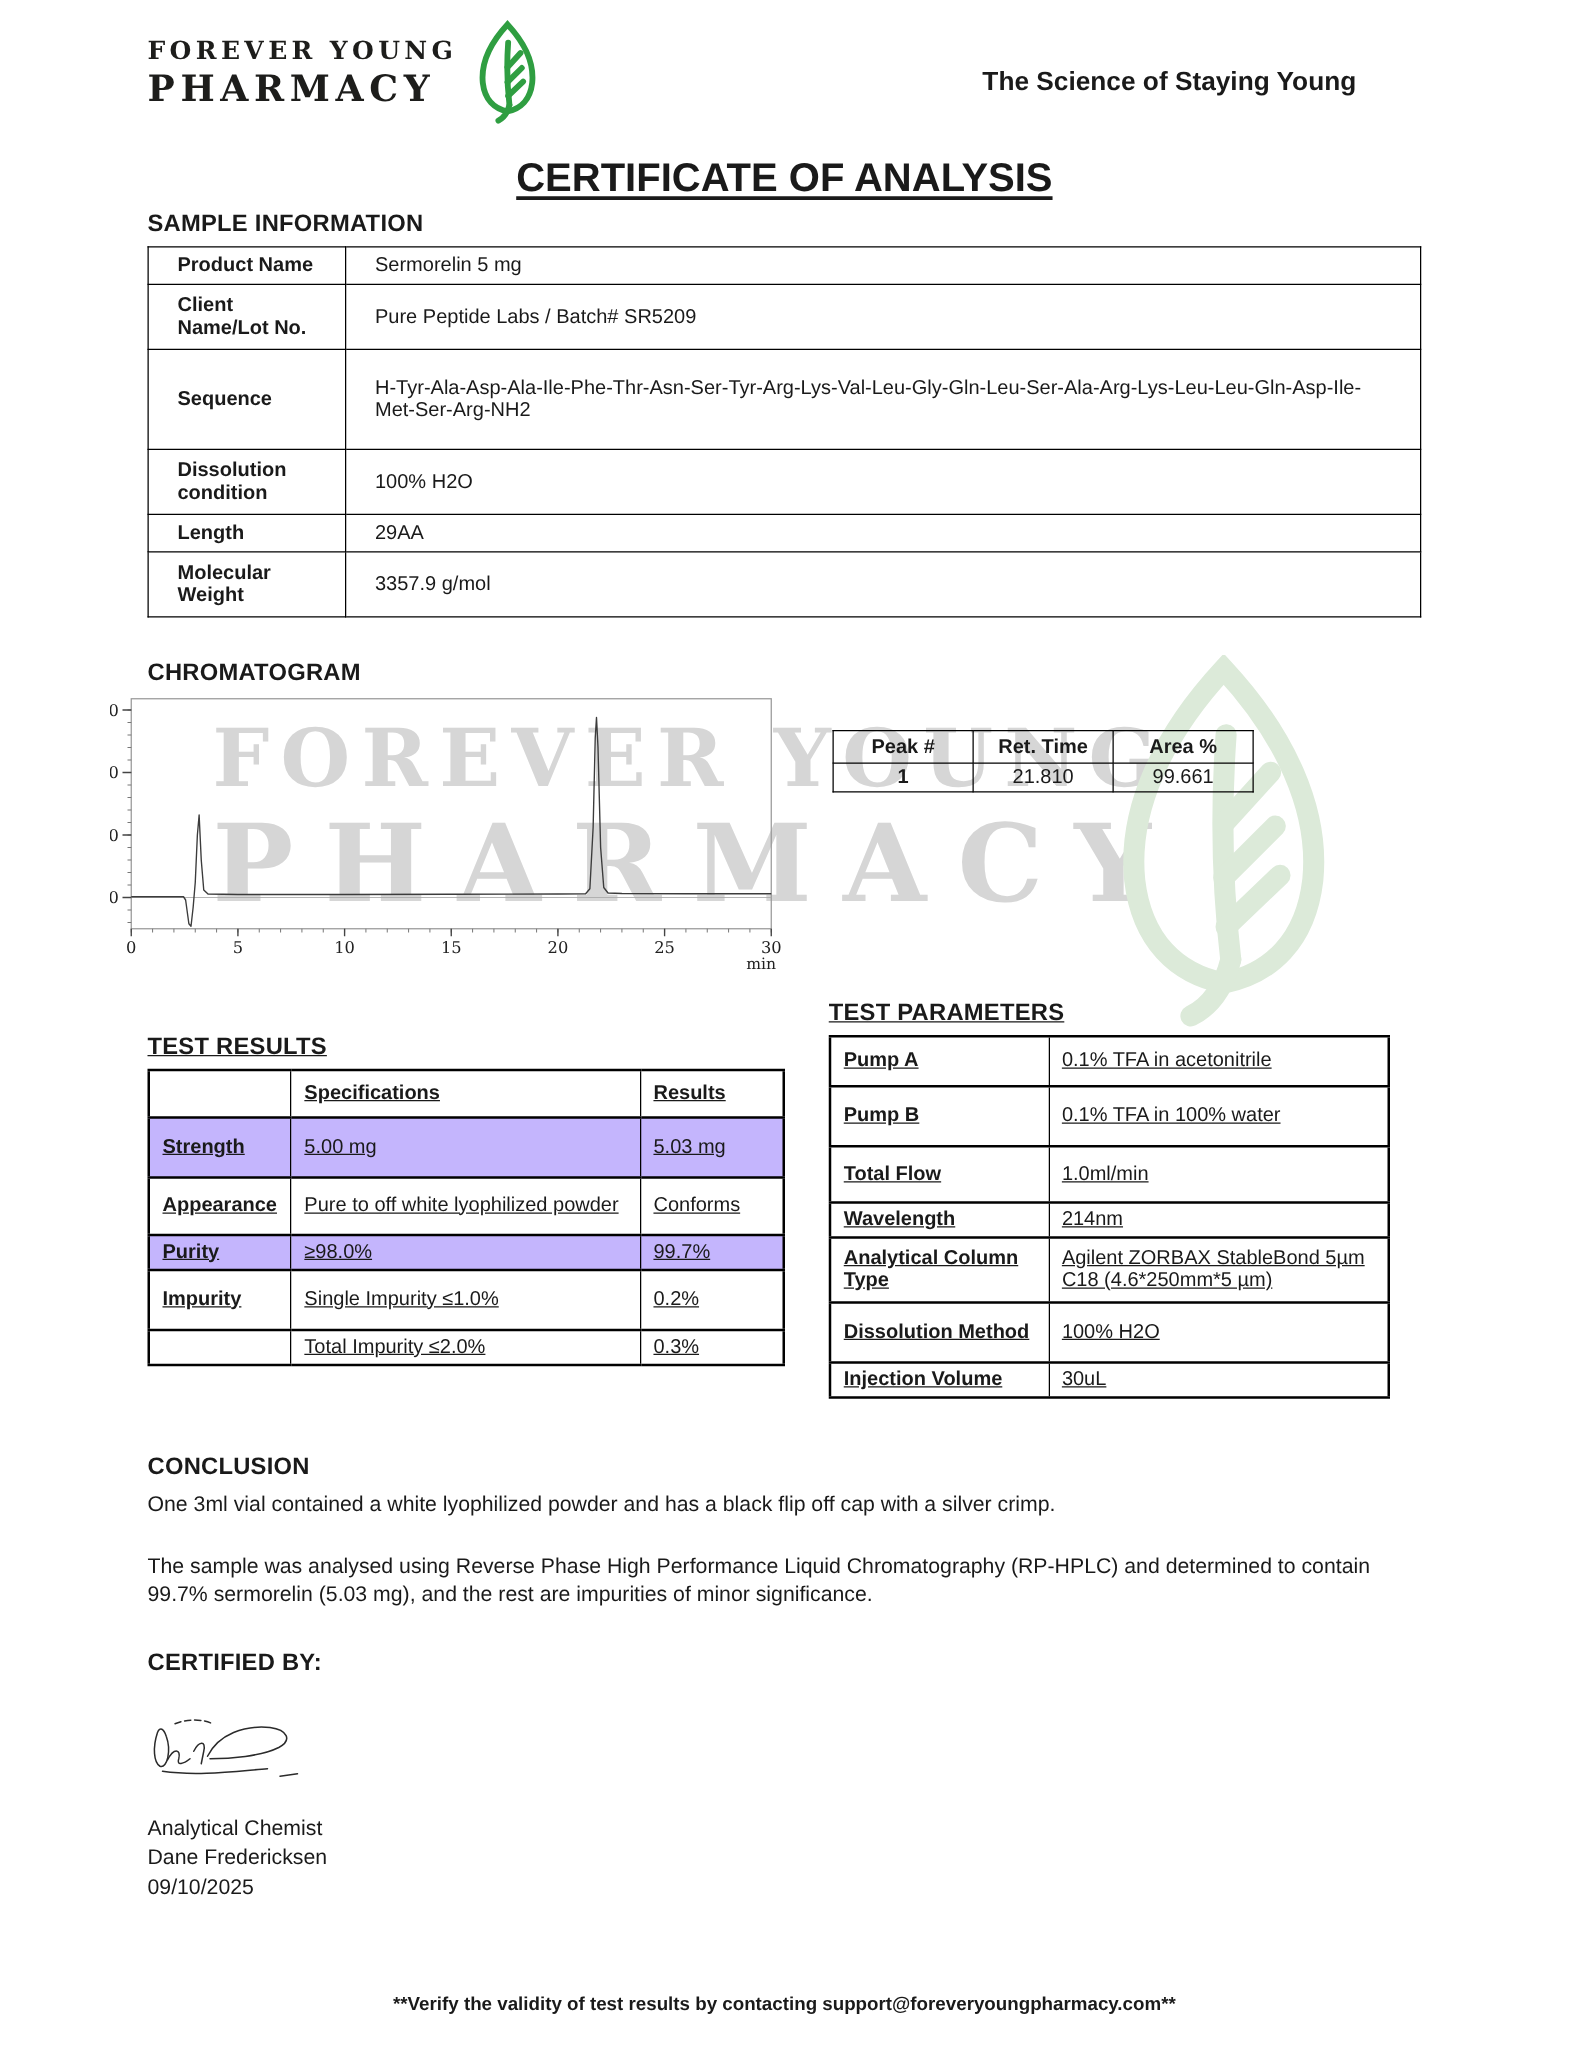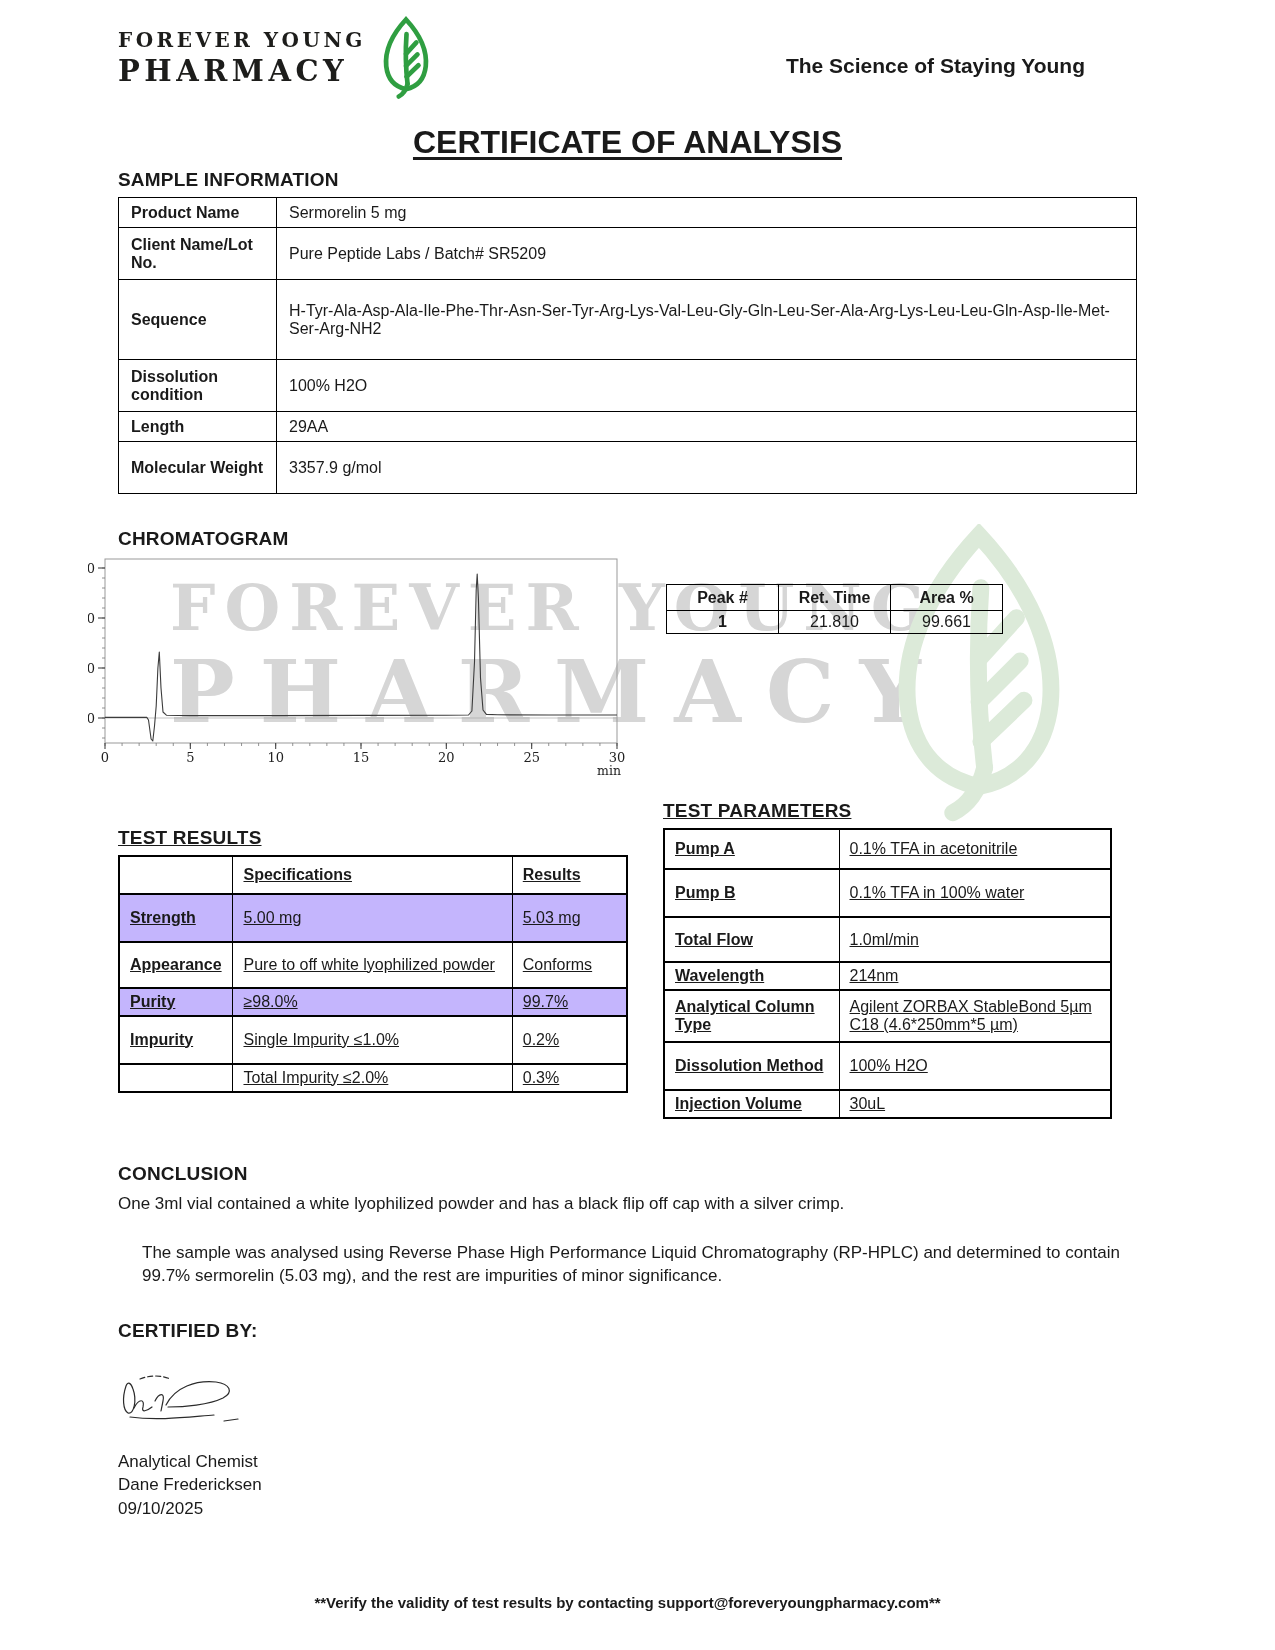--- a/index.html
+++ b/index.html
@@ -17,21 +17,21 @@
   .logo-leaf { width:52px; height:84px; }
   .tagline { position:absolute; top:38px; right:52px; font-size:21px; font-weight:bold; }
   .doc-title { text-align:center; font-size:32px; font-weight:bold; margin-top:12px;
                text-decoration:underline; text-underline-offset:4px; }
 
   
   .sec-h { font-size:19px; font-weight:bold; letter-spacing:0.2px; }
 
   
   .si-table { border-collapse:collapse; width:1019px; margin-top:6px; font-size:16px; }
-  .si-table td { border:1px solid #000; padding:5px 12px; vertical-align:middle; }
+  .si-table td { border:1px solid #000; padding:5px 23px; vertical-align:middle; }
   .si-table { border:1.5px solid #000; }
   .si-table td.lbl { width:158px; font-weight:bold; }
   .r-h30 { height:30px; } .r-h52 { height:52px; } .r-h80 { height:80px; }
 
   
   .chromo { position:relative; margin-top:34px; height:252px; }
   .wm-line { position:absolute; font-family:"DejaVu Serif", serif; font-weight:bold;
              color:#d6d6d6; white-space:nowrap; z-index:0; line-height:1; }
   .wm-1 { left:52px; top:48px; font-size:64px; letter-spacing:9px; }
   .wm-2 { left:52px; top:121px; font-size:86px; letter-spacing:25px; }
@@ -54,21 +54,21 @@
   .tr-table td.lbl, .tp-table td.lbl { font-weight:bold; }
   .tr-c1 { width:114px; } .tr-c2 { width:281px; } .tr-c3 { width:115px; }
   .tp-c1 { width:175px; }
   .hl { background:#c4b5fd; }
   .h28{height:28px;} .h38{height:38px;} .h40{height:40px;} .h45{height:45px;}
   .h46{height:46px;} .h48{height:48px;} .h49{height:52px;} .h27{height:28px;}
 
   
   .conclusion { margin-top:44px; }
   .conclusion p { font-size:17px; margin-top:8px; line-height:1.35; max-width:1040px; }
-  .conclusion p + p { margin-top:26px;margin-left:24px; }
+  .conclusion p + p { margin-top:26px; }
   .certified { margin-top:32px; }
   .sig { margin-top:28px; width:140px; height:62px; }
   .cert-block { margin-top:14px; font-size:17px; line-height:1.38; }
 
   
   .verify { margin-top:74px; text-align:center; font-size:15px; font-weight:bold; }
 </style>
 </head>
 <body>
 

